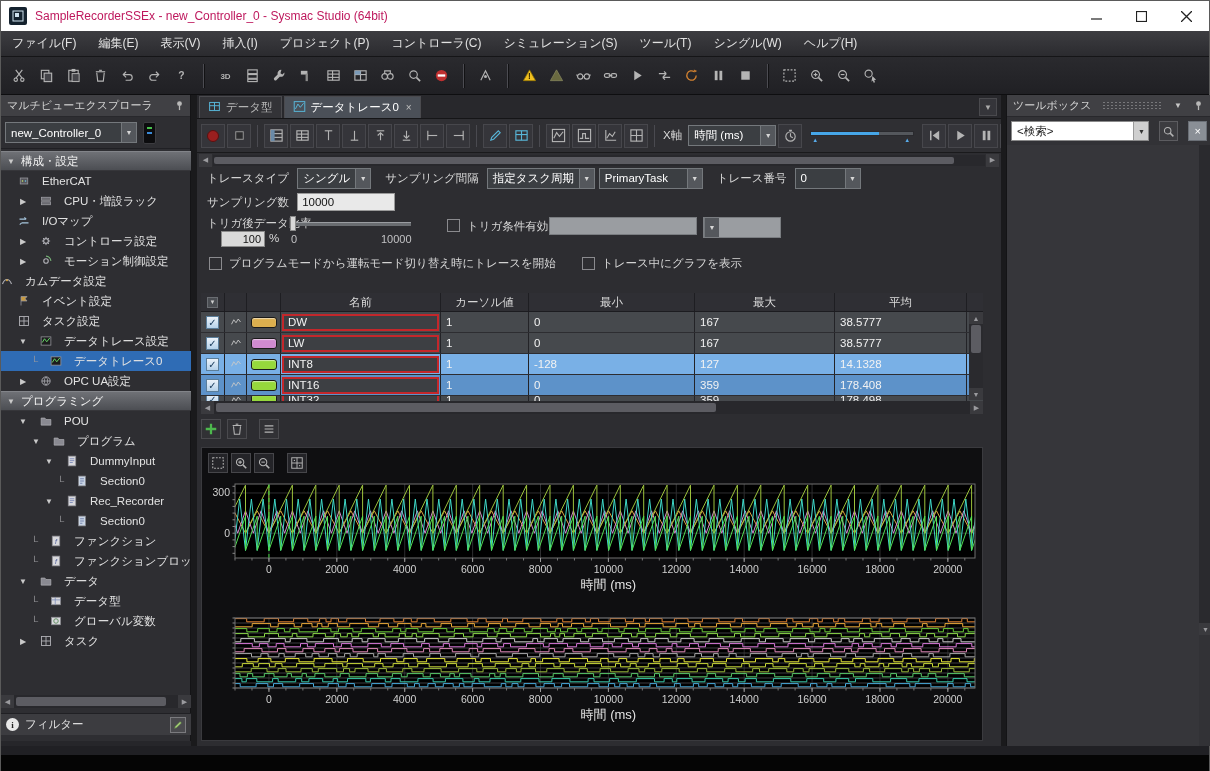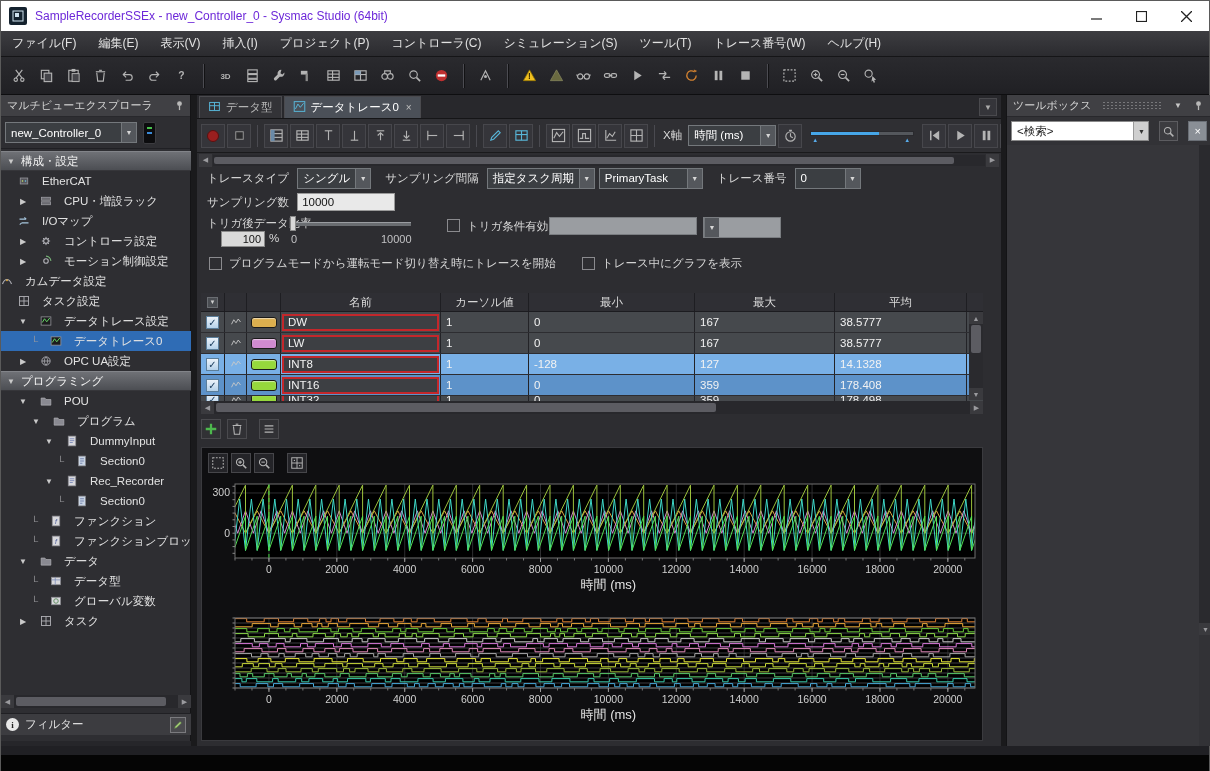--- a/index.html
+++ b/index.html
@@ -3,21 +3,21 @@
 <meta charset="utf-8">
 <style>
 *{margin:0;padding:0;box-sizing:border-box;font-family:"Liberation Sans","DejaVu Sans",sans-serif;}
 html,body{width:1210px;height:771px;overflow:hidden;background:#1e1e1e;}
 .window{position:absolute;inset:0;background:#26262a;border:1px solid #5a5a5a;}
 svg text{font-family:"Liberation Sans","DejaVu Sans",sans-serif;}
 
 
 .titlebar{position:absolute;left:0;top:0;width:1208px;height:30px;background:#ffffff;display:flex;align-items:center;}
 .app-icon{width:18px;height:18px;margin:0 8px;background:#14222e;border-radius:2px;display:flex;align-items:center;justify-content:center;}
-.title-text{font-size:12px;color:#6d28d9;}
+.title-text{font-size:12px;color:#be185d;}
 .win-controls{margin-left:auto;display:flex;height:30px;}
 .win-btn{width:45px;height:30px;display:flex;align-items:center;justify-content:center;color:#222;font-size:13px;}
 
 
 .menubar{position:absolute;left:0;top:30px;width:1208px;height:26px;background:linear-gradient(#3d3d41,#2b2b2f);border-bottom:1px solid #151517;display:flex;align-items:center;}
 .menu-item{padding:0 11px;font-size:12px;color:#e2e2e2;height:26px;display:flex;align-items:center;}
 
 
 .main-toolbar{position:absolute;left:0;top:56px;width:1208px;height:38px;background:linear-gradient(#2a2a2e,#202024);border-bottom:1px solid #0e0e10;display:flex;align-items:center;padding:0 6px;gap:2px;}
 .tbtn{width:25px;height:25px;display:flex;align-items:center;justify-content:center;flex:none;}
@@ -185,21 +185,21 @@
 
   <div class="menubar" id="menubar">
       <div class="menu-item">ファイル(F)</div>
       <div class="menu-item">編集(E)</div>
       <div class="menu-item">表示(V)</div>
       <div class="menu-item">挿入(I)</div>
       <div class="menu-item">プロジェクト(P)</div>
       <div class="menu-item">コントローラ(C)</div>
       <div class="menu-item">シミュレーション(S)</div>
       <div class="menu-item">ツール(T)</div>
-      <div class="menu-item">トレース番号(W)</div>
+      <div class="menu-item">シングル(W)</div>
       <div class="menu-item">ヘルプ(H)</div>
     </div>
 
   <div class="main-toolbar" id="main-toolbar">
       <div class="tbtn">
         <svg width="15" height="15" viewBox="0 0 16 16">
           <path d="M4 2 L11 11 M11 2 L4 11" stroke="#b4b4b4" fill="none" stroke-width="1.2"></path>
           <circle cx="4" cy="12.5" r="1.8" stroke="#b4b4b4" fill="none" stroke-width="1.2"></circle>
           <circle cx="11" cy="12.5" r="1.8" stroke="#b4b4b4" fill="none" stroke-width="1.2"></circle>
         </svg>
@@ -461,20 +461,28 @@
           <span>モーション制御設定</span>
         </div>
         <div class="tree-item" style="">
           <span class="ticon">
             <svg width="12" height="12" viewBox="0 0 16 16">
               <path d="M2 12 C5 4 11 4 14 12" fill="none" stroke="#b0b0b6" stroke-width="1.5"></path>
               <circle cx="8" cy="7" r="1.4" fill="#d0a040"></circle>
             </svg>
           </span>
           <span>カムデータ設定</span>
+        </div>
+        <div class="tree-item" style="padding-left: 17px;">
+          <span class="ticon">
+            <svg width="12" height="12" viewBox="0 0 16 16">
+              <path d="M4 2 v12 M4 2 h8 l-2.5 3 L12 8 H4" fill="#c89a40" stroke="#9a9aa0" stroke-width="1"></path>
+            </svg>
+          </span>
+          <span>イベント設定</span>
         </div>
         <div class="tree-item" style="padding-left: 17px;">
           <span class="ticon">
             <svg width="12" height="12" viewBox="0 0 16 16">
               <rect x="2" y="2" width="12" height="12" fill="none" stroke="#b0b0b6" stroke-width="1.2"></rect>
               <path d="M2 8 h12 M8 2 v12" stroke="#b0b0b6" stroke-width="1.2"></path>
             </svg>
           </span>
           <span>タスク設定</span>
         </div>

